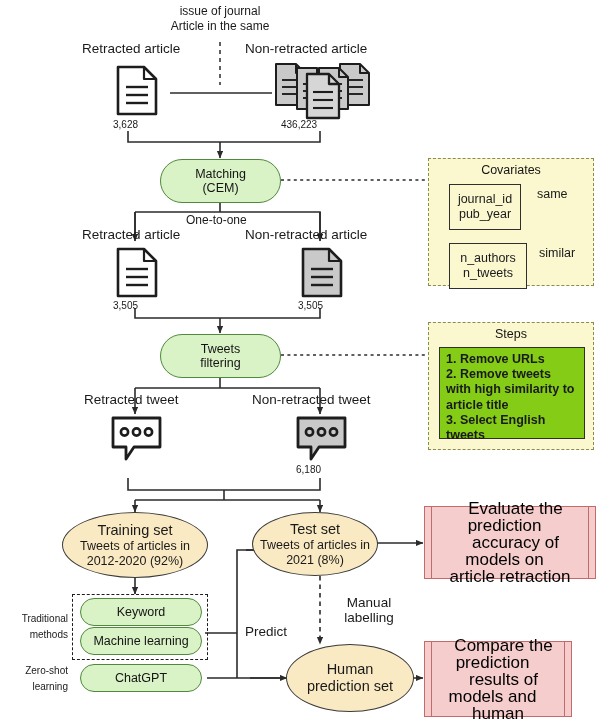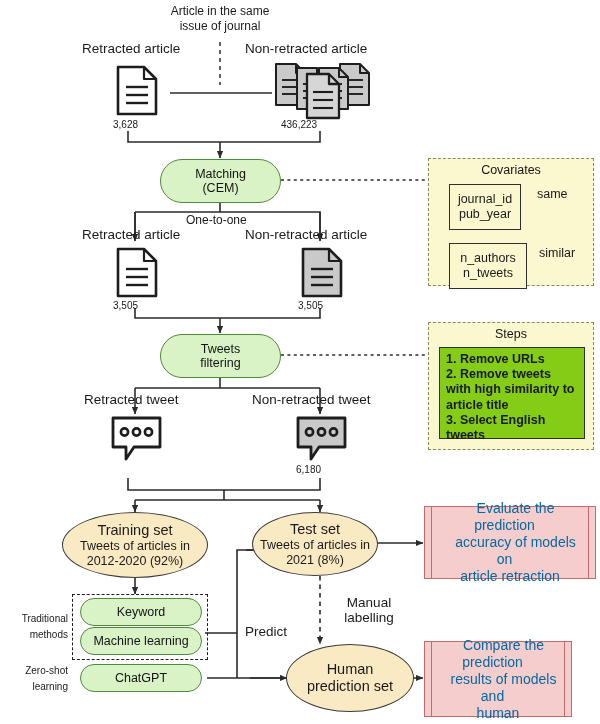--- a/index.html
+++ b/index.html
@@ -26,21 +26,21 @@
   
   .ell{position:absolute;background:#faeac4;border:1.5px solid #3a3a3a;
        border-radius:50%;display:flex;flex-direction:column;align-items:center;
        justify-content:center;text-align:center;box-sizing:border-box;}
   .ell .t1{font-size:14.5px;line-height:17px;}
   .ell .t2{font-size:12.5px;line-height:15px;}
 
   
   .pink{position:absolute;background:#f6cdcd;border:1.3px solid #c56a6a;
         box-sizing:border-box;display:flex;align-items:center;justify-content:flex-start;
-        text-align:center;font-size:14px;line-height:17px;color:#0369a1;}
+        text-align:center;font-size:17px;line-height:17px;color:#000000;}
   .pink::before,.pink::after{content:"";position:absolute;top:0;bottom:0;
         width:0;border-left:1.2px solid #c56a6a;}
   .pink::before{left:6px;}
   .pink::after{right:6px;}
   .pink span{position:relative;z-index:2;padding:0 11px;}
 
   
   .note{position:absolute;background:#fbf8d0;border:1.6px dashed #8a8a55;
         box-sizing:border-box;}
   .note .note-title{text-align:center;font-size:12.5px;line-height:15px;
@@ -209,22 +209,22 @@
       </g>
     </g>
 
     <g stroke="#2b2b2b" stroke-width="1.5" fill="none">
       <line x1="519" y1="194" x2="531" y2="194" marker-end="url(#ah)"></line>
       <line x1="519" y1="253" x2="531" y2="253" marker-end="url(#ah)"></line>
     </g>
   </svg>
 
   <div class="abs caption" style="left:148px;top:4px;width:144px;">
+    <div>issue of journal</div>
     <div>Article in the same</div>
-    <div>issue of journal</div>
   </div>
 
   <div class="abs lbl" style="left:82px;top:41px;">Retracted article</div>
   <div class="abs lbl" style="left:245px;top:41px;">Non-retracted article</div>
 
   <div class="abs num" style="left:113px;top:117px;">3,628</div>
   <div class="abs num" style="left:281px;top:117px;">436,223</div>
 
   <div class="proc" style="left:160px;top:159px;width:121px;height:44px;">
     <div>

